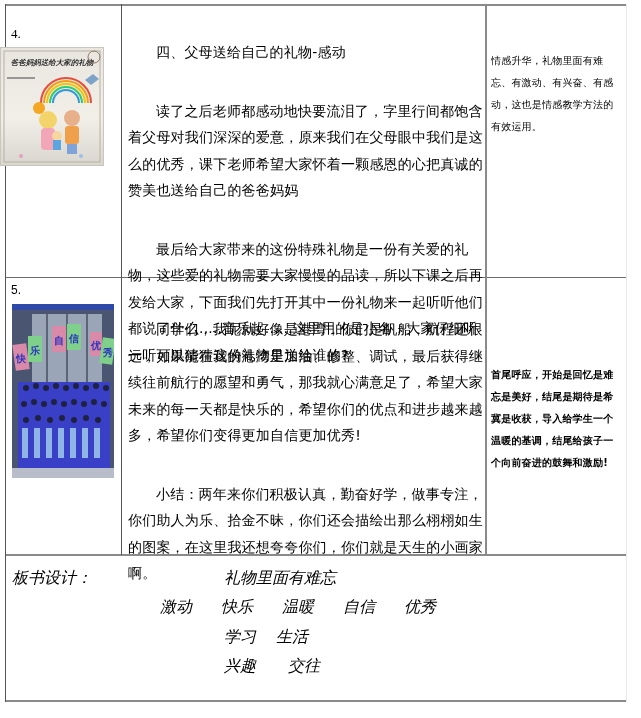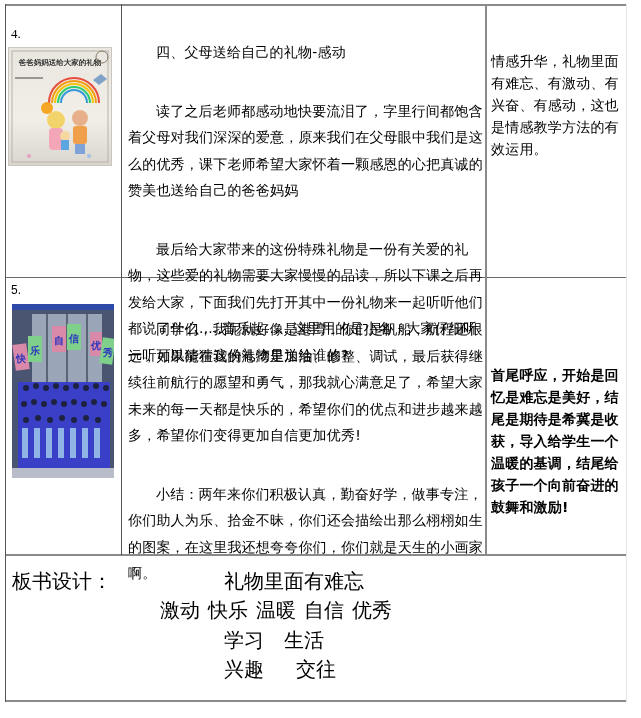--- a/index.html
+++ b/index.html
@@ -4,43 +4,43 @@
 <style>
   html, body { margin: 0; padding: 0; background: #ffffff; }
   body { width: 641px; height: 718px; position: relative; overflow: hidden;
          font-family: "DejaVu Sans", "Liberation Sans", sans-serif; color: #000; }
   .line-h { position: absolute; height: 2px; background: #8a8a8a; }
   .line-v { position: absolute; width: 2px; background: #8a8a8a; }
   .cell-num { position: absolute; font-family: "Liberation Serif", serif; font-size: 13px; }
   .para { position: absolute; font-size: 14px; line-height: 26.5px; letter-spacing: 0.2px; }
   .para p { margin: 0; }
   .para p.indent { text-indent: 28px; margin-top: 32px; }
-  .side { position: absolute; font-size: 14px; line-height: 22px; letter-spacing: 0.2px; }
+  .side { position: absolute; font-size: 10px; line-height: 22px; letter-spacing: 0.2px; }
   .photo { position: absolute; overflow: hidden; }
-  .board { position: absolute; font-size: 20px; }
+  .board { position: absolute; font-size: 16px; font-style: italic; }
 </style>
 </head>
 <body>
 
 <div>
   <div class="line-h" style="left:5px; top:4px; width:622px;"></div>
   <div class="line-h" style="left:5px; top:277px; width:622px; height:1px; background:#6a6a6a;"></div>
   <div class="line-h" style="left:5px; top:554px; width:622px;"></div>
   <div class="line-h" style="left:5px; top:700px; width:622px;"></div>
 
   <div class="line-v" style="left:5px; top:4px; height:698px; width:1px; background:#555;"></div>
   <div class="line-v" style="left:121px; top:4px; height:551px; width:1px; background:#555;"></div>
   <div class="line-v" style="left:485px; top:4px; height:551px;"></div>
   <div class="line-v" style="left:626px; top:4px; height:698px; width:1px; background:#e8e8e8;"></div>
 </div>
 
 <div>
   <div class="cell-num" style="left:11px; top:26px;">4.</div>
 
-  <div class="photo" style="left:8px; top:47px; width:102px; height:117px; background:linear-gradient(180deg,#e9e6df 0%,#f1efe8 60%,#d9d6cf 100%); border:1px solid #c9c6bf;">
+  <div class="photo" style="left:0; top:47px; width:102px; height:117px; background:linear-gradient(180deg,#e9e6df 0%,#f1efe8 60%,#d9d6cf 100%); border:1px solid #c9c6bf;font-style:italic;">
     <svg width="102" height="117" viewBox="0 0 102 117">
       <rect x="3" y="3" width="96" height="111" fill="none" stroke="#b8b2a6" stroke-width="1"></rect>
       <text x="51" y="17" font-size="7.5" text-anchor="middle" fill="#333" font-family="DejaVu Sans, sans-serif" font-weight="bold">爸爸妈妈送给大家的礼物</text>
       <circle cx="93" cy="9" r="6" fill="none" stroke="#8a7a6a" stroke-width="1"></circle>
       <path d="M84 32 l8 -6 l6 5 l-8 6z" fill="#7fa3c8"></path>
       <path d="M40 55 a25 25 0 0 1 50 0" fill="none" stroke="#e74c3c" stroke-width="2"></path>
       <path d="M43 55 a22 22 0 0 1 44 0" fill="none" stroke="#f39c12" stroke-width="2"></path>
       <path d="M46 55 a19 19 0 0 1 38 0" fill="none" stroke="#f1c40f" stroke-width="2"></path>
       <path d="M49 55 a16 16 0 0 1 32 0" fill="none" stroke="#2ecc71" stroke-width="2"></path>
       <path d="M52 55 a13 13 0 0 1 26 0" fill="none" stroke="#3498db" stroke-width="2"></path>
@@ -136,21 +136,21 @@
     <p class="indent">小结：两年来你们积极认真，勤奋好学，做事专注，你们助人为乐、拾金不昧，你们还会描绘出那么栩栩如生的图案，在这里我还想夸夸你们，你们就是天生的小画家啊。</p>
   </div>
 
   <div class="side" style="left:491px; top:364px; width:132px;font-weight:bold;">首尾呼应，开始是回忆是难忘是美好，结尾是期待是希冀是收获，导入给学生一个温暖的基调，结尾给孩子一个向前奋进的鼓舞和激励!</div>
 </div>
 
 <div>
   <div class="board" style="left:12px; top:568px;">板书设计：</div>
   <div class="board" style="left:224px; top:568px;">礼物里面有难忘</div>
 
-  <div class="board" style="left:160px; top:597px; display:flex; gap:8px;">
+  <div class="board" style="left:160px; top:597px; display:flex; gap:29px;">
     <span>激动</span>
     <span>快乐</span>
     <span>温暖</span>
     <span>自信</span>
     <span>优秀</span>
   </div>
 
   <div class="board" style="left:224px; top:627px; display:flex; gap:20px;justify-content:space-between;">
     <span>学习</span>
     <span>生活</span>

